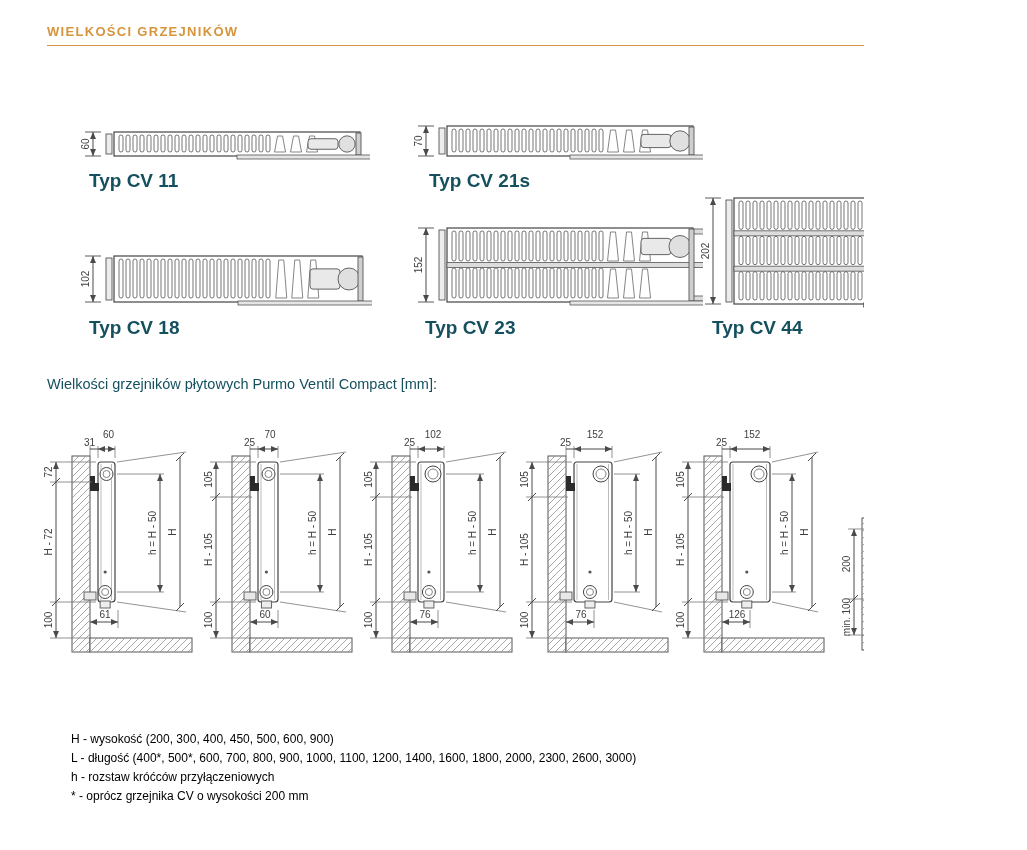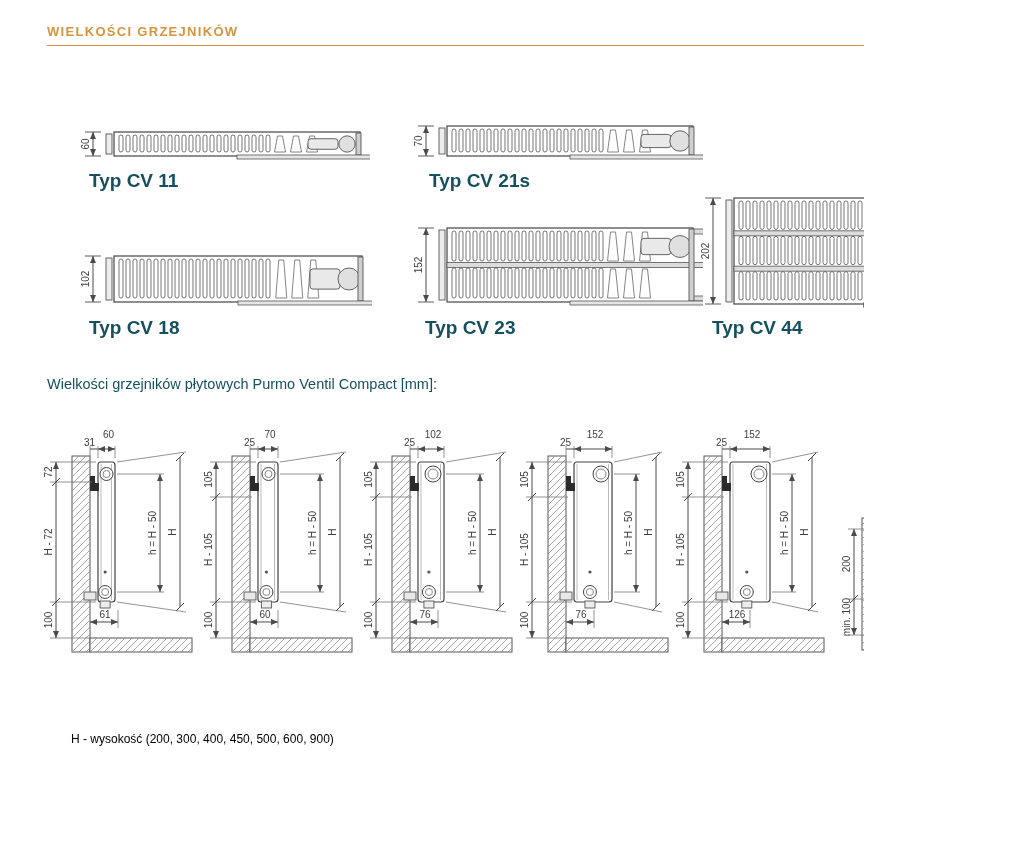--- a/index.html
+++ b/index.html
@@ -986,15 +986,18 @@
         <line x1="46" y1="130" x2="110" y2="162" stroke="#555" stroke-width="0.9"></line>
         <line x1="72" y1="141" x2="72" y2="160" stroke="#777" stroke-width="0.8"></line>
         <line x1="72" y1="153" x2="98" y2="153" stroke="#4a4a4a" stroke-width="1"></line>
         <polygon points="72,153 79,150 79,156" fill="#4a4a4a"></polygon>
         <polygon points="98,153 91,150 91,156" fill="#4a4a4a"></polygon>
         <text x="86" y="149" font-size="10" fill="#3d3d3d" text-anchor="middle">126</text>
       </svg></div>
 
   <div class="legend">
     <div>H - wysokość (200, 300, 400, 450, 500, 600, 900)</div>
+    <div>L - długość (400*, 500*, 600, 700, 800, 900, 1000, 1100, 1200, 1400, 1600, 1800, 2000, 2300, 2600, 3000)</div>
+    <div>h - rozstaw króćców przyłączeniowych</div>
+    <div>* - oprócz grzejnika CV o wysokości 200 mm</div>
   </div>
 
 </div>
 
 </body></html>

